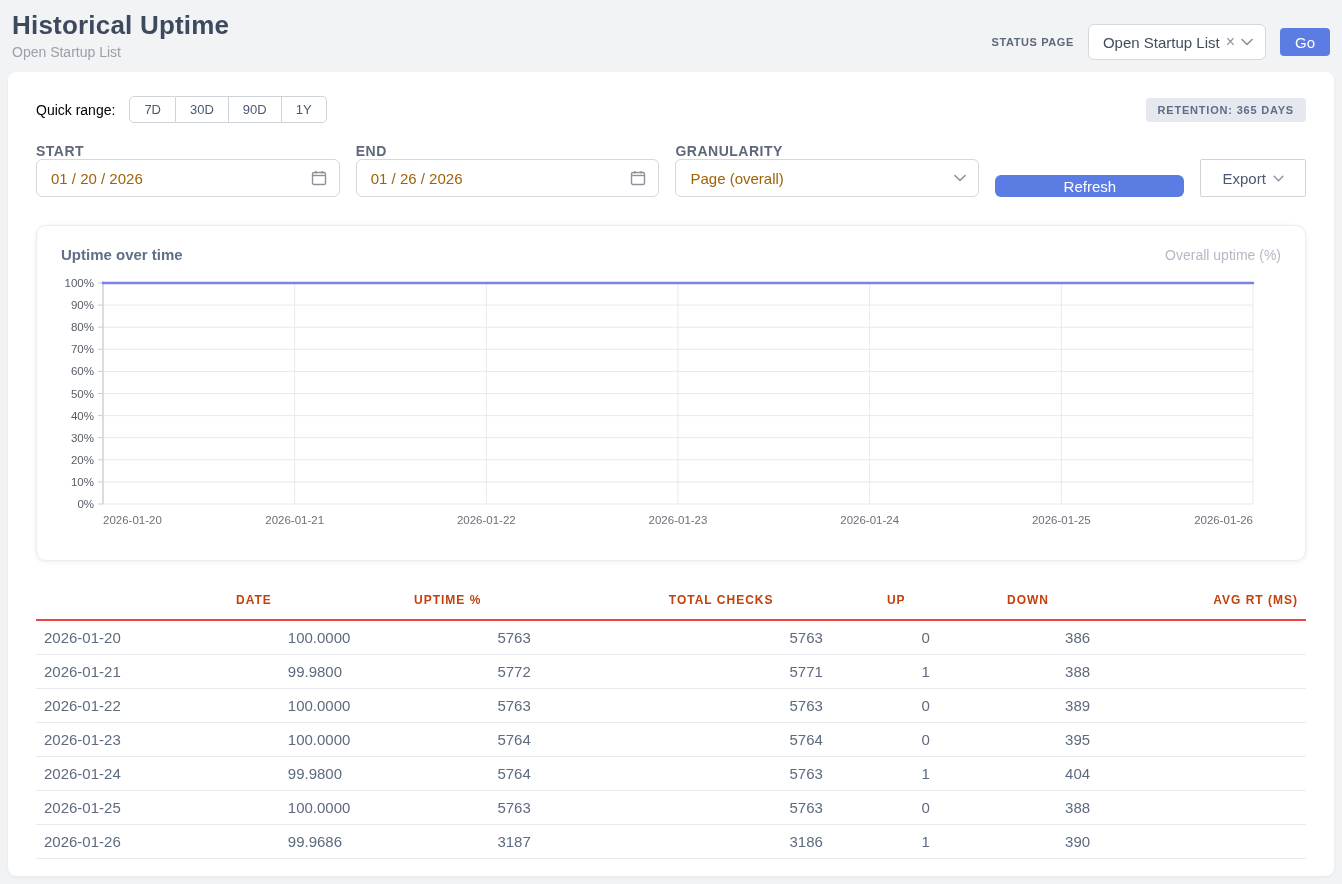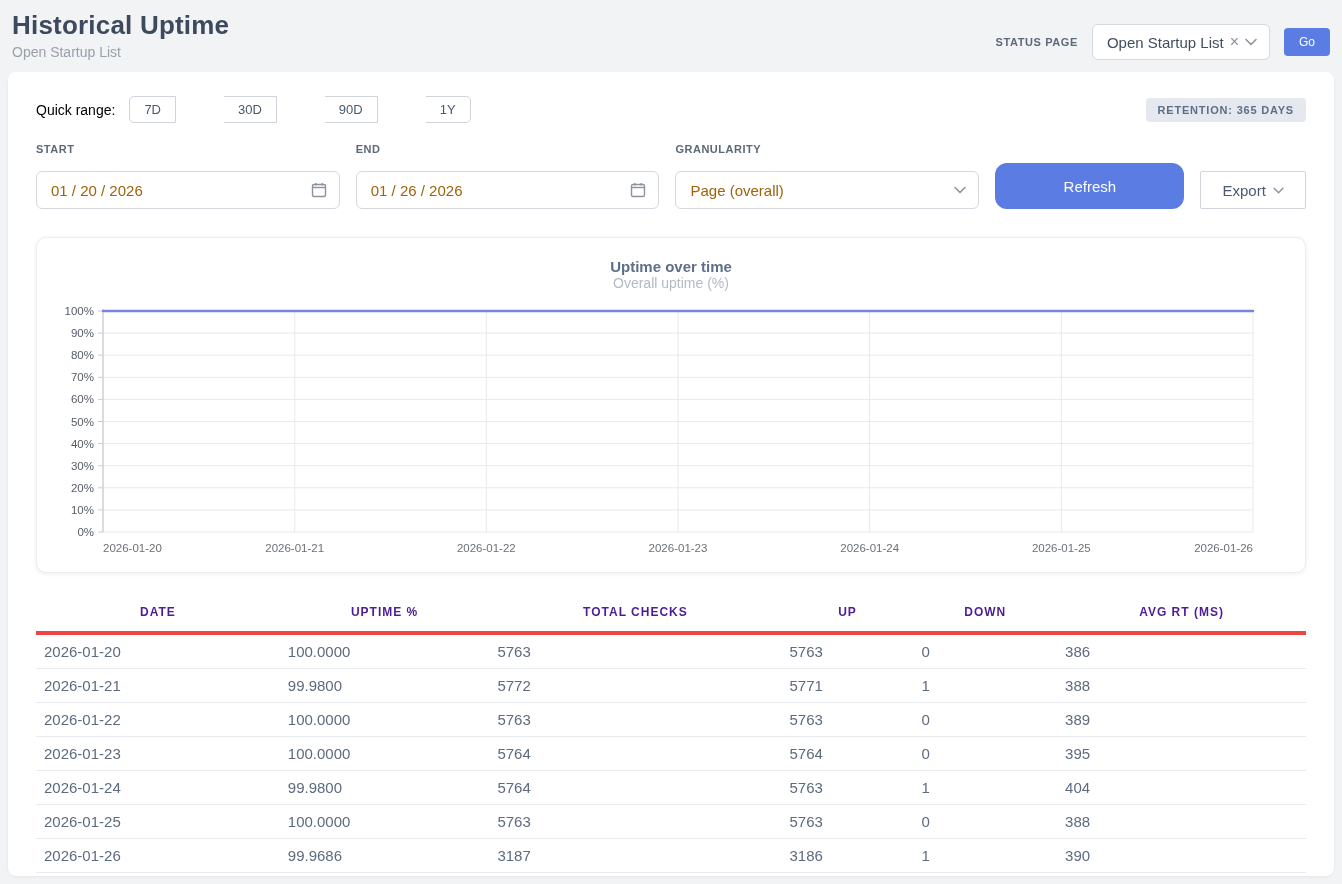--- a/index.html
+++ b/index.html
@@ -10,65 +10,65 @@
   .topbar { display:flex; justify-content:space-between; align-items:flex-end; padding:10px 12px 0 12px; }
   .page-title { font-size:26px; font-weight:700; color:#3d4a5d; letter-spacing:.2px; }
   .page-subtitle { font-size:14px; color:#98a1ab; margin-top:3px; }
   .topbar-right { display:flex; align-items:center; gap:14px; margin-top:8px; }
   .status-label { font-size:11px; font-weight:700; letter-spacing:.6px; color:#5d6979; }
   .status-select { display:flex; align-items:center; gap:6px; background:#fff; border:1px solid #d4d8df;
     border-radius:6px; height:36px; padding:0 12px 0 14px; min-width:168px; cursor:pointer; }
   .status-select .val { font-size:15px; color:#414e60; }
   .clear-x { color:#8a939e; font-size:16px; line-height:1; cursor:pointer; }
   .chev { stroke:#8a939e; stroke-width:1.6; fill:none; stroke-linecap:round; stroke-linejoin:round; }
-  .btn-primary { background:#5b7ce2; color:#fff; border:none; border-radius:4px; font-size:12px;
+  .btn-primary { background:#5b7ce2; color:#fff; border:none; border-radius:4px; font-size:15px;
     font-family:inherit; cursor:pointer; }
   .btn-go { height:28px; padding:0 15px; }
 
   
   .panel { background:#fff; border-radius:8px; margin:12px 8px 8px 8px; height:804px;
     box-shadow:0 1px 3px rgba(16,24,40,.06); padding:24px 28px; }
 
   .quick-row { display:flex; align-items:center; }
   .quick-label { font-size:14px; color:#000000; margin-right:14px; }
-  .segmented { display:flex;gap:48px; }
+  .segmented { display:flex; }
   .segmented button { background:#fff; border:1px solid #cfd4db; border-left-width:0; color:#4a5a70;
     font-size:13px; font-family:inherit; height:27px; padding:0 14px; cursor:pointer; }
   .segmented button:first-child { border-left-width:1px; border-radius:5px 0 0 5px; }
   .segmented button:last-child { border-radius:0 5px 5px 0; }
   .badge { margin-left:auto; background:#e5e8ee; color:#5d6e87; font-size:11px; font-weight:700;
     letter-spacing:.8px; padding:6px 12px; border-radius:4px; }
 
   .inputs-row { display:flex; align-items:flex-end; margin-top:20px; }
   .field { width:305px; margin-right:16px; }
-  .field label { display:block; font-size:11px; font-weight:700; letter-spacing:.5px; color:#5d6979; margin-bottom:16px; }
+  .field label { display:block; font-size:14px; font-weight:700; letter-spacing:.5px; color:#5d6979; margin-bottom:0; }
   .input { display:flex; align-items:center; justify-content:space-between; height:38px; border:1px solid #d4d8df;
     border-radius:6px; background:#fff; padding:0 12px 0 14px; font-size:15px; color:#a16207; cursor:pointer; }
-  .btn-refresh { width:190px; height:46px; font-size:15px; border-radius:12px; }
+  .btn-refresh { width:190px; height:22px; font-size:15px; border-radius:6px; }
   .btn-outline { margin-left:16px; width:106px; height:38px; background:#fff; border:1px solid #cfd4db;
     border-radius:2px; color:#4a5a70; font-size:15px; font-family:Liberation Sans, sans-serif; cursor:pointer;
     display:flex; align-items:center; justify-content:center; gap:7px; }
 
   
   .chart-card { margin-top:28px; background:#fff; border:1px solid #ecedf0; border-radius:10px;
     box-shadow:0 1px 4px rgba(16,24,40,.08); padding:20px 20px 12px 20px; height:336px; }
-  .chart-head { display:flex; justify-content:space-between; align-items:center; padding:0 4px 10px 4px;flex-direction:column; }
+  .chart-head { display:flex; justify-content:space-between; align-items:center; padding:0 4px 10px 4px; }
   .chart-title { font-size:15px; font-weight:700; color:#5f6f87; }
   .chart-legend { font-size:14px; color:#b3bac4; }
   #chart { display:block; }
   .gridline { stroke:#e7e9ec; stroke-width:1; }
   .axisline { stroke:#bfc4cb; stroke-width:1; }
   .tick { stroke:#c8ccd2; stroke-width:1; }
   .ylab { font-size:11.5px; fill:#555c66; }
   .xlab { font-size:11.5px; fill:#6b7178; }
 
   
   table { width:100%; border-collapse:collapse; margin-top:24px; table-layout:fixed; }
-  thead th { text-align:center; font-size:12px; font-weight:700; letter-spacing:1px; color:#4c1d95;
-    padding:8px 8px 12px 8px; border-bottom:4px solid #ef4444; }
+  thead th { text-align:right; font-size:12px; font-weight:700; letter-spacing:1px; color:#c2410c;
+    padding:8px 8px 12px 8px; border-bottom:2px solid #ef4444; }
   tbody td { font-size:15px; color:#5d6b7e; padding:8px 8px; height:33px; border-bottom:1px solid #e8eaee; }
 </style>
 </head>
 <body>
 
 <div class="page">
 
   <header class="topbar">
     <div>
       <h1 class="page-title">Historical Uptime</h1>

